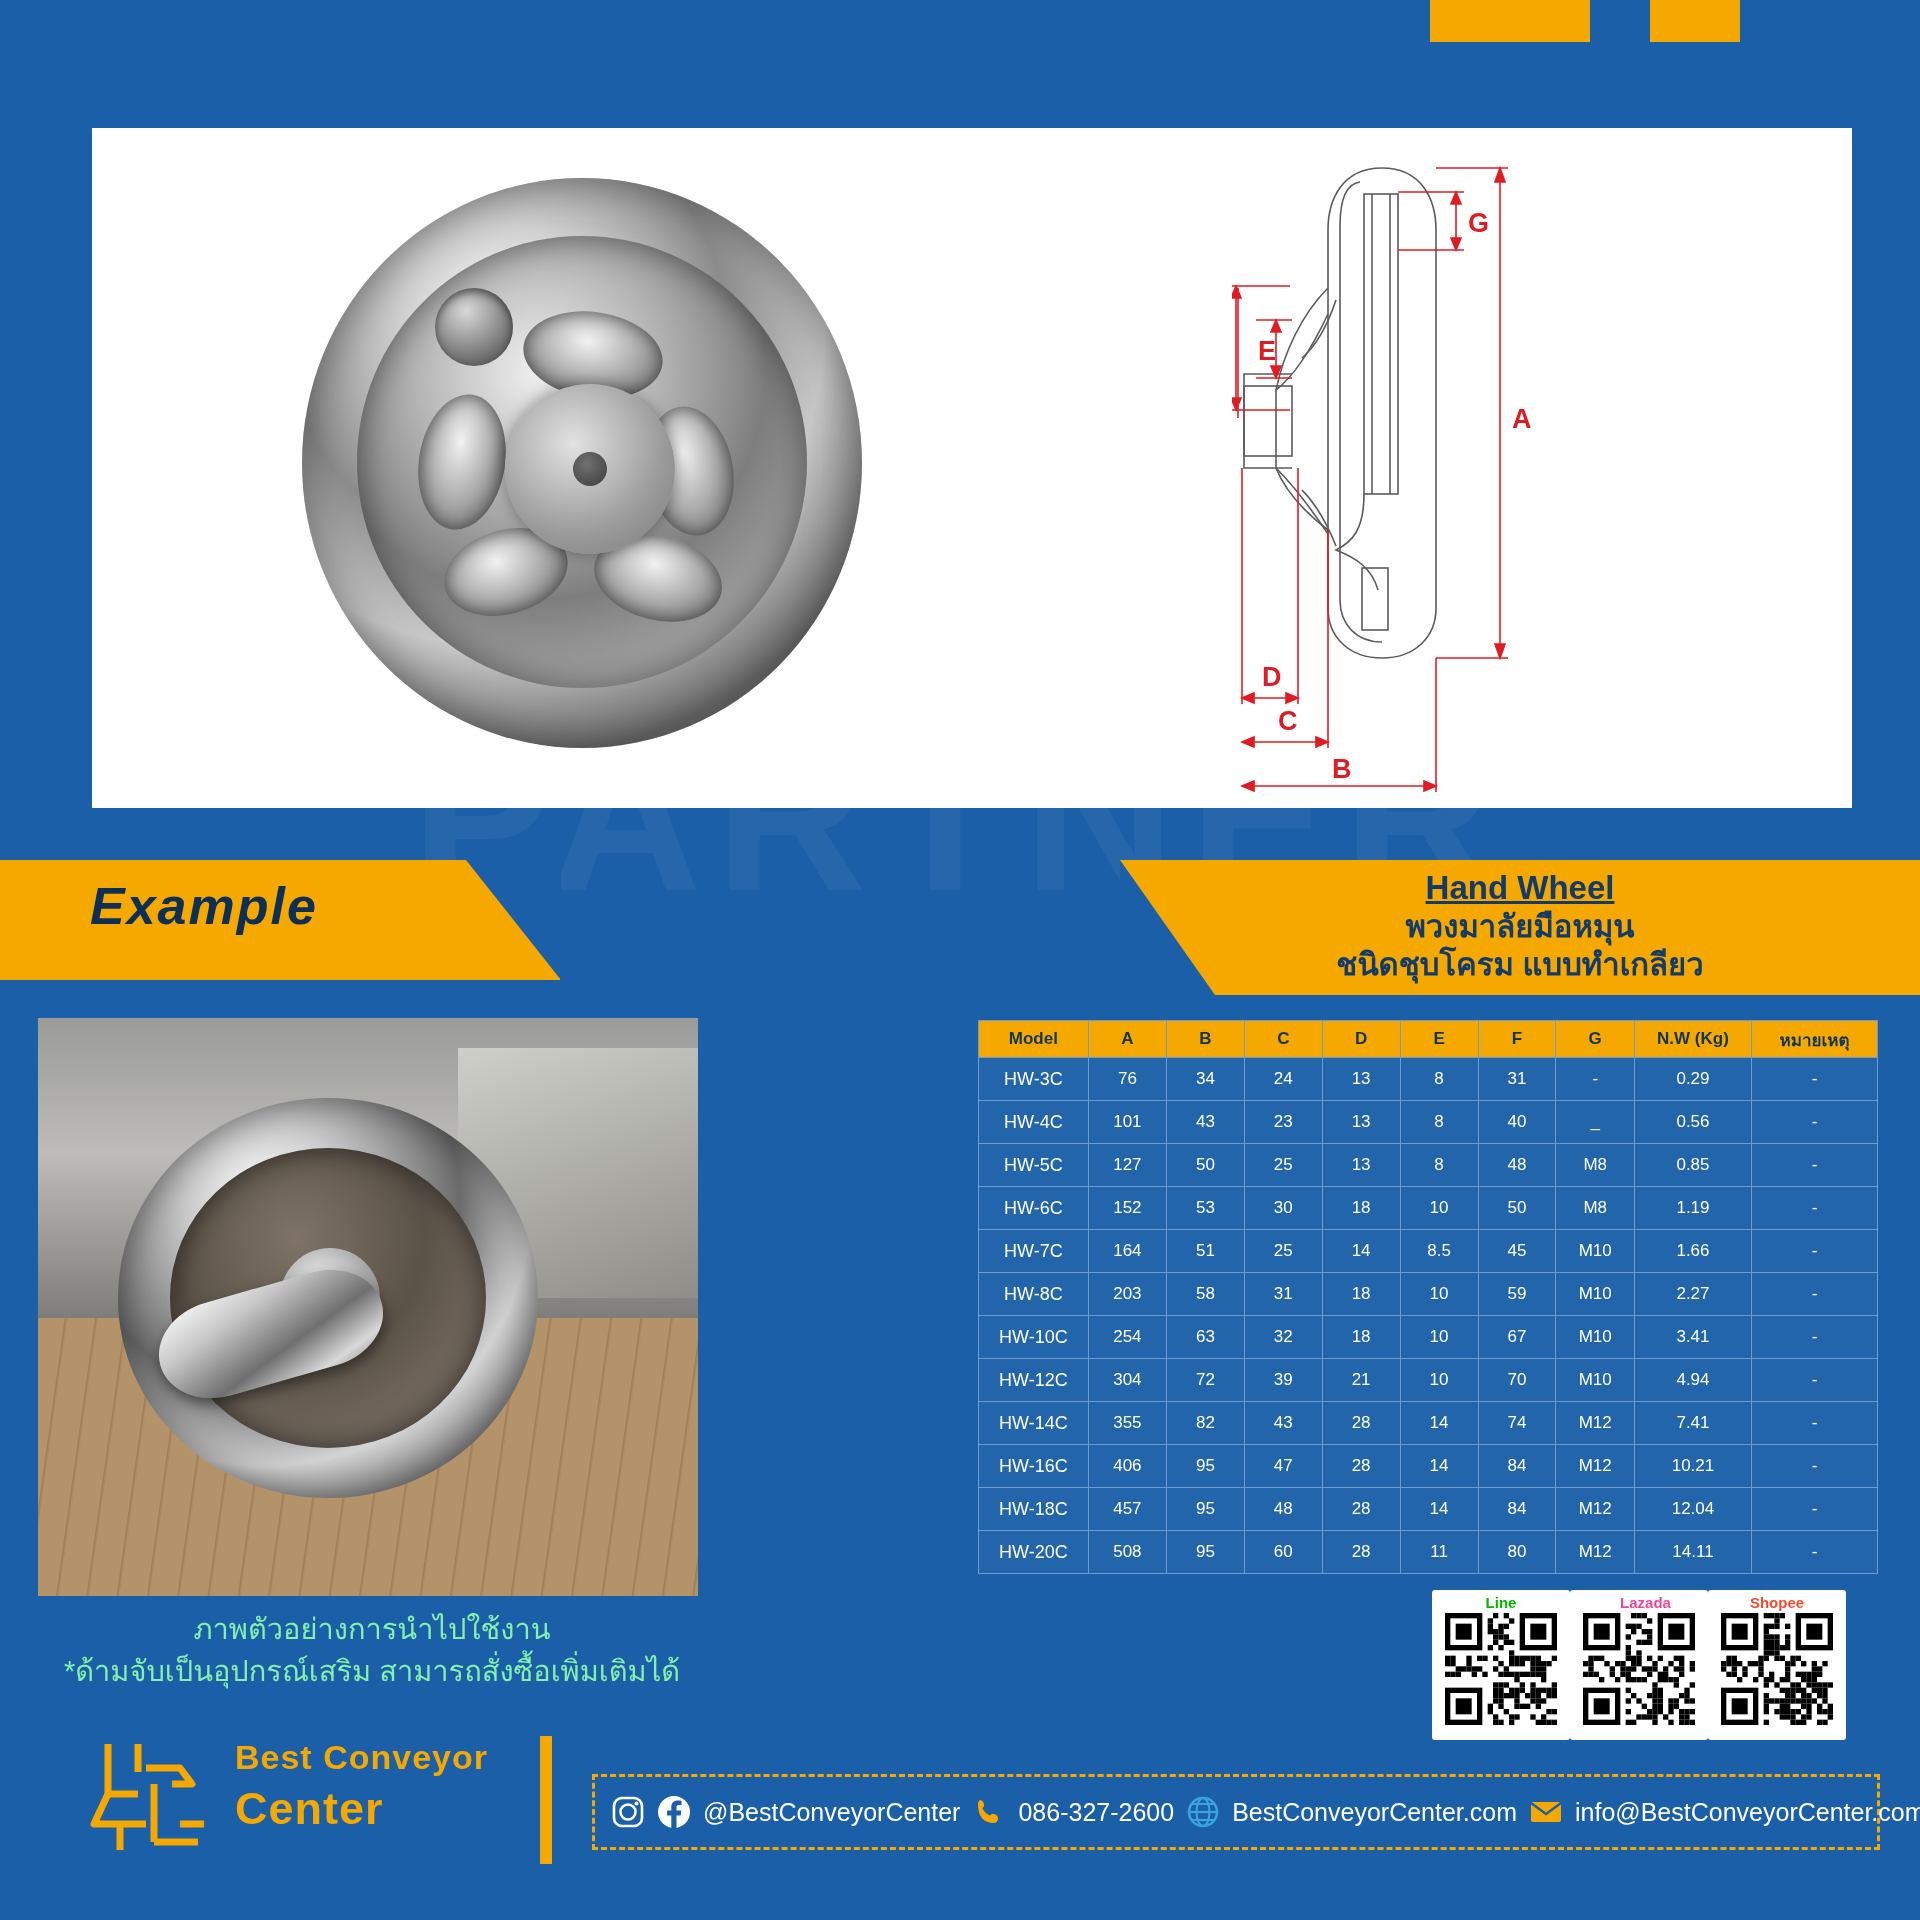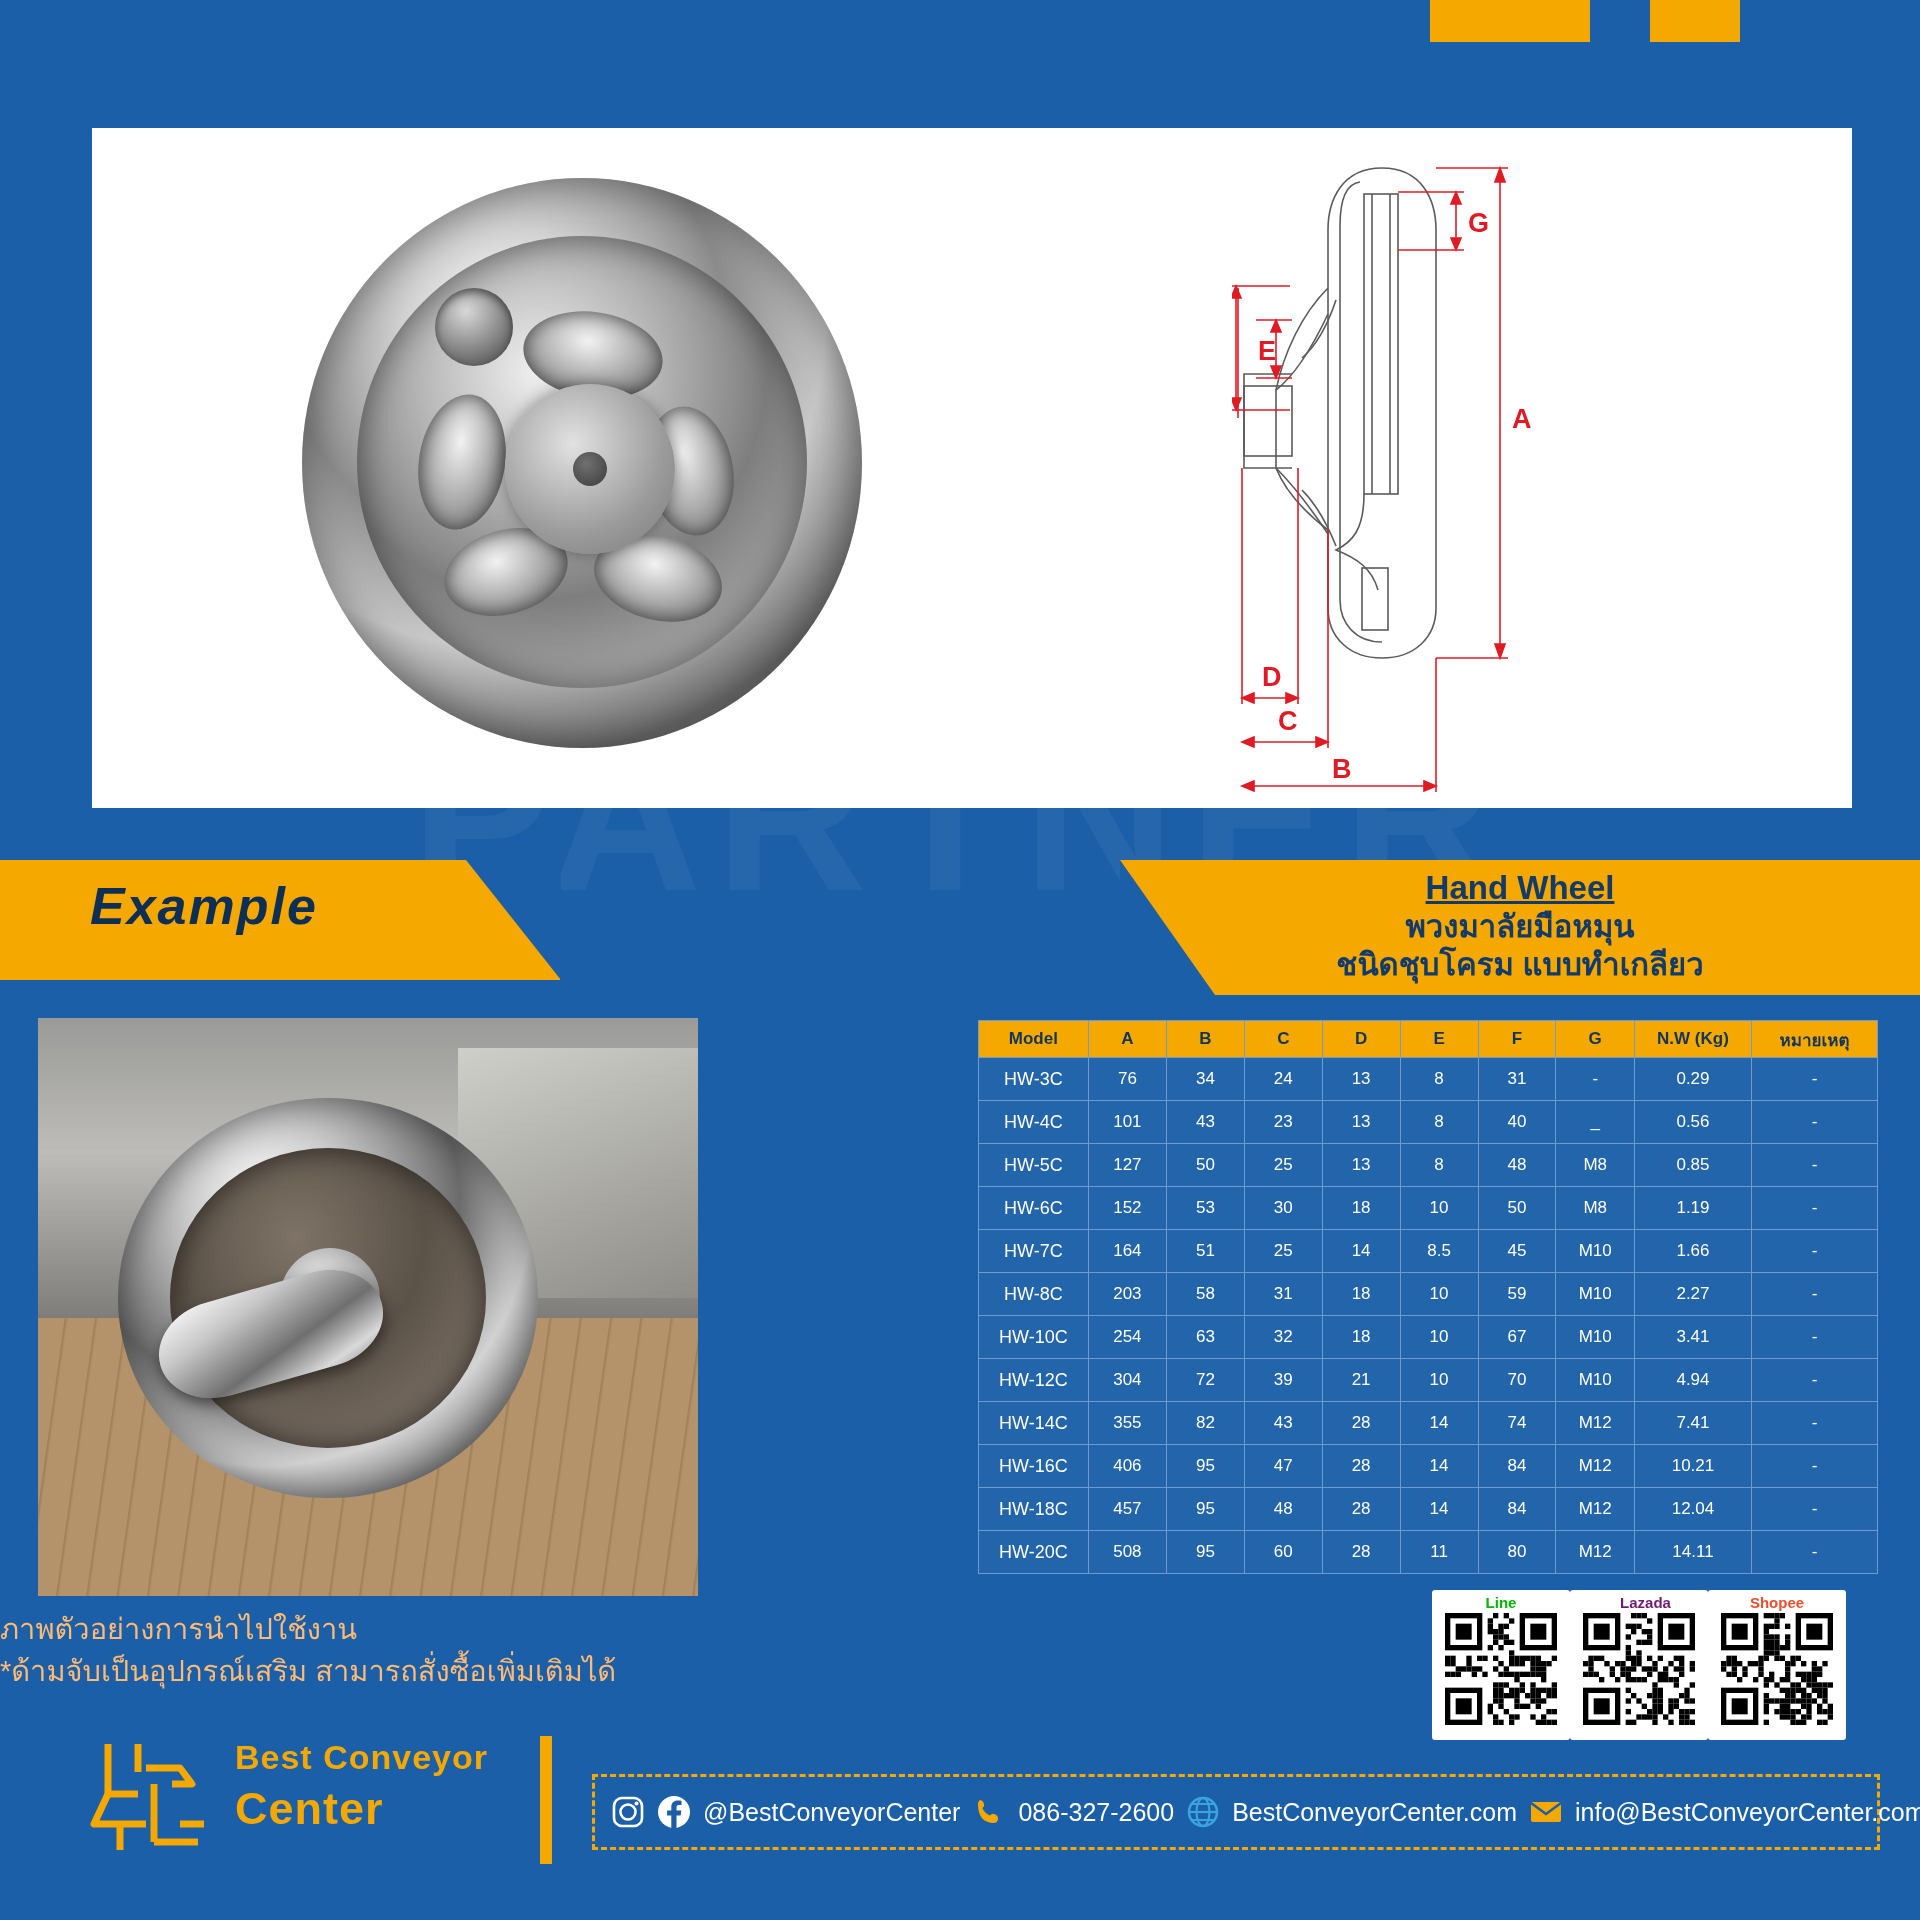--- a/index.html
+++ b/index.html
@@ -227,23 +227,24 @@
     position: absolute;
     left: 118px; top: 268px;
     width: 230px; height: 96px;
     border-radius: 60px/48px;
     background: linear-gradient(160deg,#ffffff 0%, #c6c6c6 30%, #6f6f6f 62%, #d9d9d9 85%, #8c8c8c 100%);
     transform: rotate(-16deg);
     box-shadow: 0 6px 14px rgba(0,0,0,0.45);
   }
   .caption {
     position: absolute;
-    left: 0; top: 1608px;
+    left: 12px; top: 1608px;
     width: 720px;
-    color: #fdba74;
+    text-align: center;
+    color: #86efac;
     font-size: 29px;
     line-height: 1.45;
   }
   .caption .c2 { font-size: 29px; }
   
   .spec-table {
     position: absolute;
     left: 978px; top: 1020px;
     width: 900px;
     border-collapse: collapse;
@@ -786,21 +787,21 @@
             <rect x="10.666666666666666" y="10.666666666666666" width="16" height="16" fill="#000"></rect>
             <rect x="74.66666666666666" y="0" width="37.33333333333333" height="37.33333333333333" fill="#000"></rect>
             <rect x="80" y="5.333333333333333" width="26.666666666666664" height="26.666666666666664" fill="#fff"></rect>
             <rect x="85.33333333333333" y="10.666666666666666" width="16" height="16" fill="#000"></rect>
             <rect x="0" y="74.66666666666666" width="37.33333333333333" height="37.33333333333333" fill="#000"></rect>
             <rect x="5.333333333333333" y="80" width="26.666666666666664" height="26.666666666666664" fill="#fff"></rect>
             <rect x="10.666666666666666" y="85.33333333333333" width="16" height="16" fill="#000"></rect>
           </svg></div>
       </div>
       <div class="qr-box">
-        <div class="qr-label" style="color: #701a75; padding-left: 13px;">Lazada</div>
+        <div class="qr-label" style="color: #ec4899; padding-left: 13px;">Lazada</div>
         <div class="qr-img"><svg width="112" height="112" viewBox="0 0 112 112" xmlns="http://www.w3.org/2000/svg">
             <rect width="112" height="112" fill="#fff"></rect>
             <rect x="48" y="0" width="5.333333333333333" height="5.333333333333333" fill="#000"></rect>
             <rect x="53.33333333333333" y="0" width="5.333333333333333" height="5.333333333333333" fill="#000"></rect>
             <rect x="58.666666666666664" y="0" width="5.333333333333333" height="5.333333333333333" fill="#000"></rect>
             <rect x="64" y="5.333333333333333" width="5.333333333333333" height="5.333333333333333" fill="#000"></rect>
             <rect x="42.666666666666664" y="10.666666666666666" width="5.333333333333333" height="5.333333333333333" fill="#000"></rect>
             <rect x="48" y="10.666666666666666" width="5.333333333333333" height="5.333333333333333" fill="#000"></rect>
             <rect x="53.33333333333333" y="10.666666666666666" width="5.333333333333333" height="5.333333333333333" fill="#000"></rect>
             <rect x="48" y="16" width="5.333333333333333" height="5.333333333333333" fill="#000"></rect>

